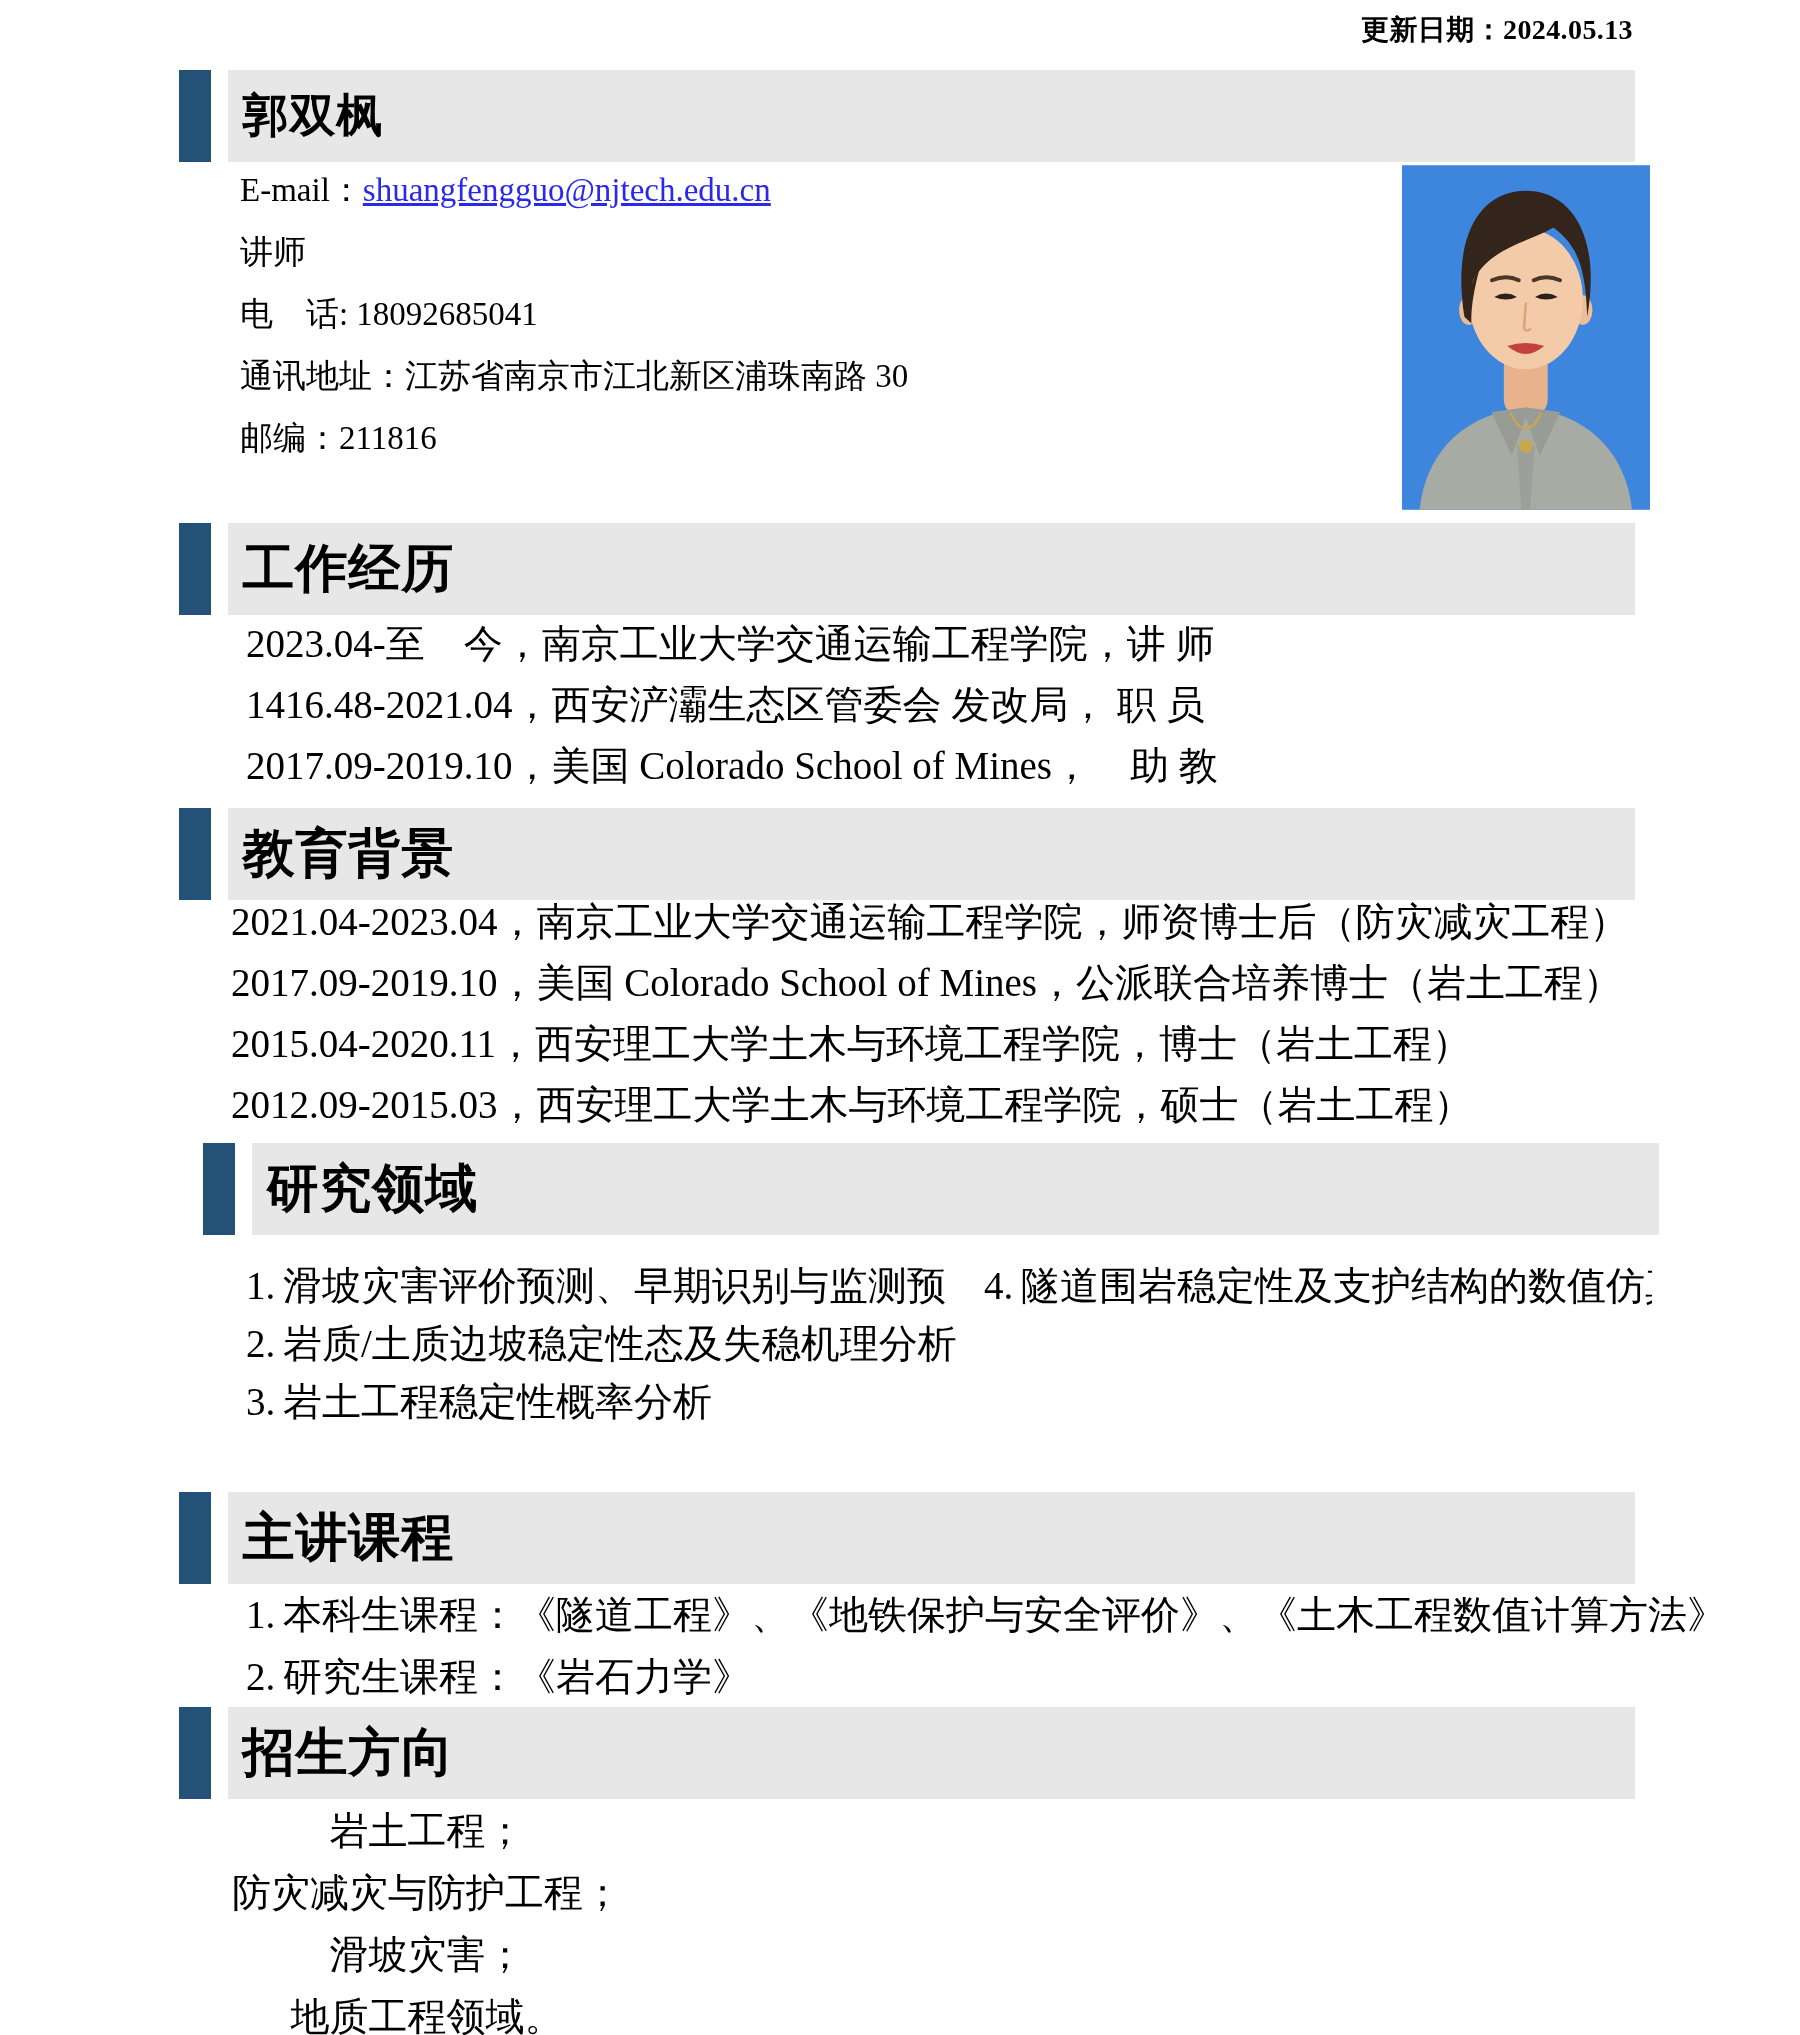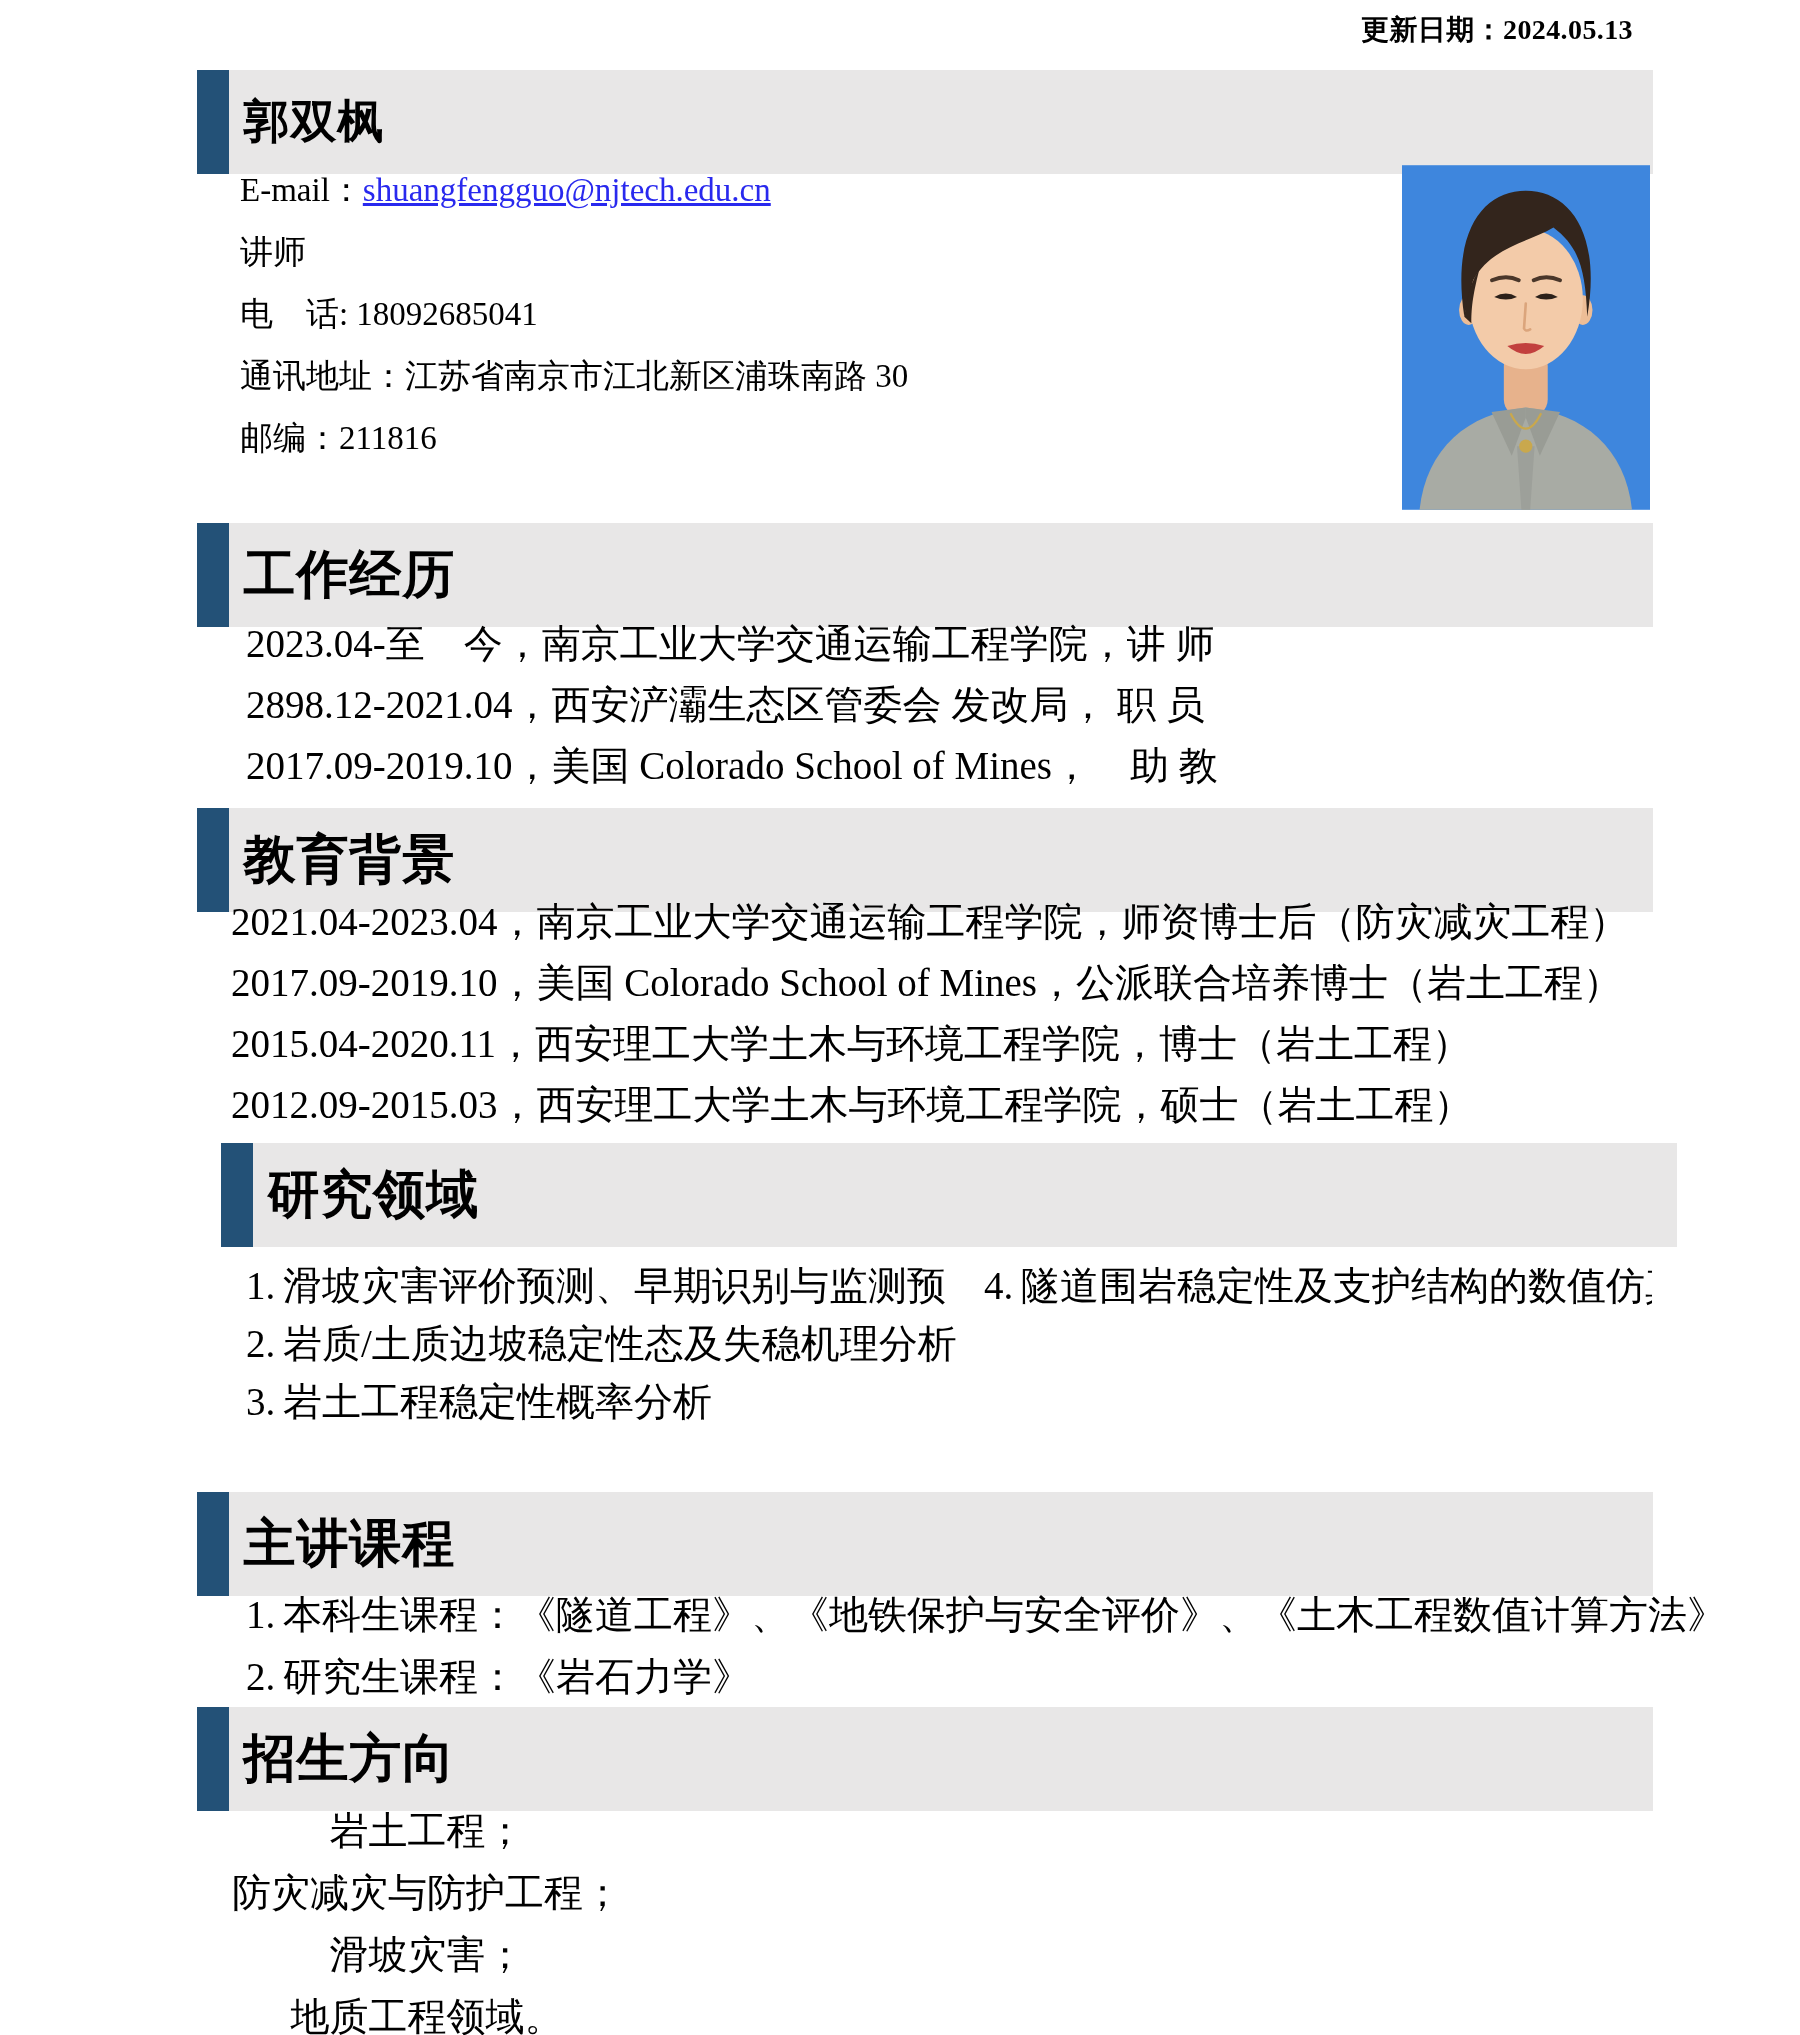--- a/index.html
+++ b/index.html
@@ -9,21 +9,21 @@
     font-family:"Liberation Serif","DejaVu Serif",serif;
   }
   
   .update-date{
     position:absolute;top:11px;right:167px;
     font-size:28px;font-weight:bold;letter-spacing:0.4px;
     font-family:"Liberation Serif","DejaVu Serif",serif;
   }
   
   .band{
-    position:absolute;left:197px;width:1456px;height:104px;display:flex;
+    position:absolute;left:179px;width:1456px;height:92px;display:flex;gap:17px;
   }
   .band .bar{width:32px;background:var(--accent-blue,#235177);}
   .band .bg{
     flex:1;background:var(--band-gray,#e8e7e7);
     display:flex;align-items:center;padding-left:14.5px;box-sizing:border-box;
   }
   .band .title{
     font-family:"Liberation Sans","DejaVu Sans",sans-serif;
     font-weight:bold;font-size:52px;letter-spacing:0.9px;
   }
@@ -127,21 +127,21 @@
 </div>
 
 <div class="band work-band">
   <div class="bar"></div>
   <div class="bg">
     <span class="title">工作经历</span>
   </div>
 </div>
 <div class="tlist work-list">
   <div class="row">2023.04-至　今，南京工业大学交通运输工程学院，讲 师</div>
-  <div class="row">2898.12-2021.04，西安浐灞生态区管委会 发改局， 职 员</div>
+  <div class="row">1416.48-2021.04，西安浐灞生态区管委会 发改局， 职 员</div>
   <div class="row">2017.09-2019.10，美国 Colorado School of Mines，　助 教</div>
 </div>
 
 <div class="band edu-band">
   <div class="bar"></div>
   <div class="bg">
     <span class="title">教育背景</span>
   </div>
 </div>
 <div class="tlist edu-list">

